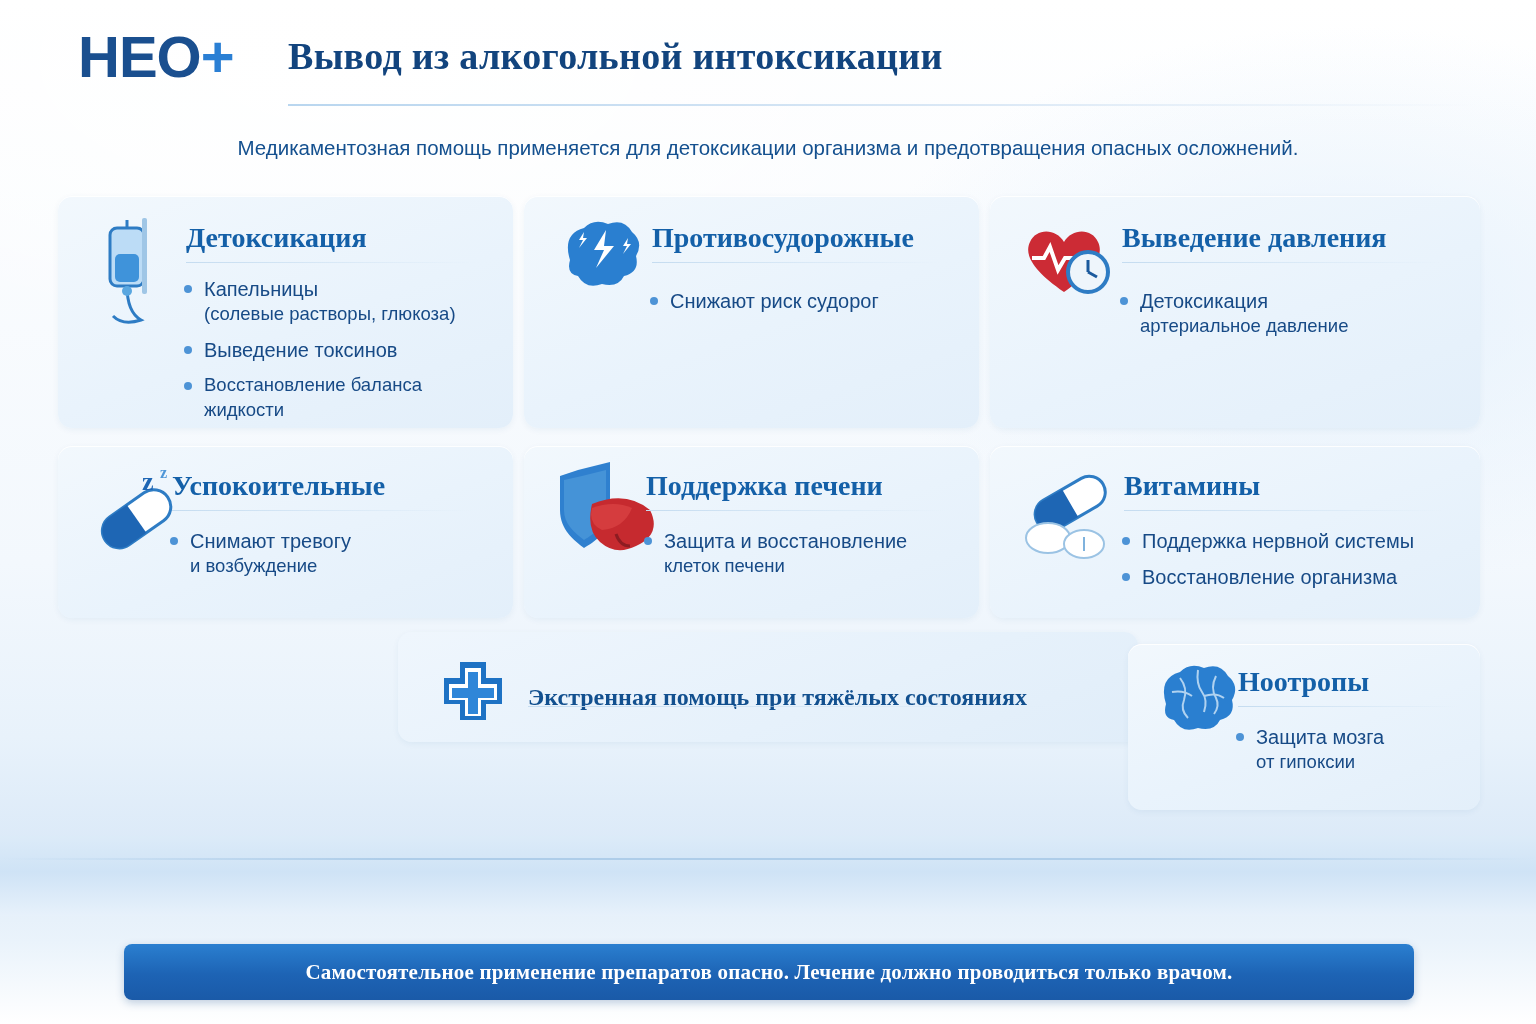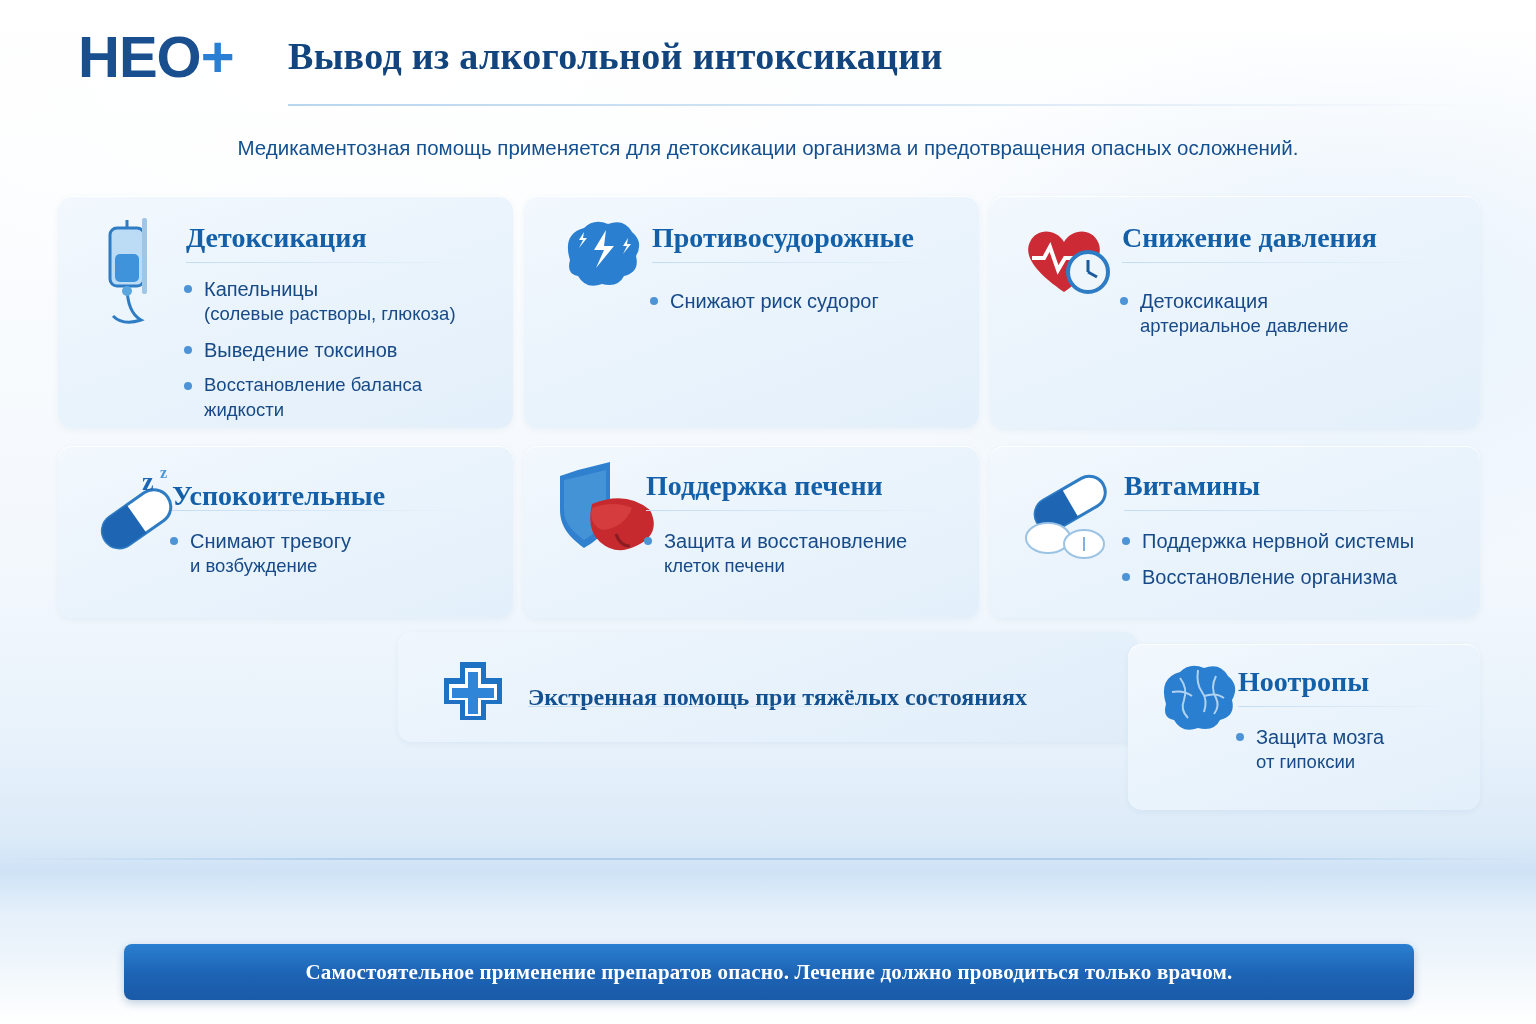--- a/index.html
+++ b/index.html
@@ -178,42 +178,42 @@
   <div class="card" style="left:990px;top:196px;width:490px;height:232px;">
     <div class="icon" style="left:22px;top:18px;width:110px;height:100px;">
       <svg width="110" height="100" viewBox="0 0 110 100">
         <path d="M52 78 C20 56 12 40 18 28 C24 14 44 14 52 28 C60 14 80 14 86 28 C92 40 84 56 52 78 Z" fill="#cc2b35"></path>
         <polyline points="20,44 32,44 38,33 46,56 53,44 66,44" fill="none" stroke="#ffffff" stroke-width="4"></polyline>
         <circle cx="76" cy="58" r="20" fill="#eef5fb" stroke="#2e7cc4" stroke-width="4"></circle>
         <line x1="76" y1="58" x2="76" y2="46" stroke="#1b5a9d" stroke-width="3"></line>
         <line x1="76" y1="58" x2="85" y2="63" stroke="#1b5a9d" stroke-width="3"></line>
       </svg>
     </div>
-    <h3 style="left:132px;top:26px;">Снижение давления</h3>
+    <h3 style="left:132px;top:26px;">Выведение давления</h3>
     <div class="hrule" style="left:132px;top:66px;width:320px;"></div>
     <ul class="bullets" style="left:126px;top:92px;width:340px;">
       <li>
         <span>Детоксикация</span>
         <span class="sub">артериальное давление</span>
       </li>
     </ul>
   </div>
 
   <div class="card" style="left:58px;top:446px;width:455px;height:172px;">
     <div class="icon" style="left:18px;top:14px;width:120px;height:100px;">
       <svg width="120" height="100" viewBox="0 0 120 100">
         <g transform="rotate(-35 60 58)">
           <rect x="22" y="42" width="76" height="34" rx="17" fill="#ffffff" stroke="#2e7cc4" stroke-width="3"></rect>
           <path d="M22 59 a17 17 0 0 1 17 -17 h21 v34 h-21 a17 17 0 0 1 -17 -17 z" fill="#1e66b4"></path>
         </g>
         <text x="66" y="30" font-family="Liberation Serif, serif" font-size="26" font-weight="bold" fill="#1e66b4">z</text>
         <text x="84" y="18" font-family="Liberation Serif, serif" font-size="16" font-weight="bold" fill="#4f97d8">z</text>
       </svg>
     </div>
-    <h3 style="left:114px;top:24px;margin-top:10px;">Успокоительные</h3>
+    <h3 style="left:114px;top:24px;">Успокоительные</h3>
     <div class="hrule" style="left:114px;top:64px;width:300px;"></div>
     <ul class="bullets" style="left:108px;top:82px;width:330px;">
       <li>
         <span>Снимают тревогу</span>
         <span class="sub">и возбуждение</span>
       </li>
     </ul>
   </div>
 
   <div class="card" style="left:524px;top:446px;width:455px;height:172px;">

